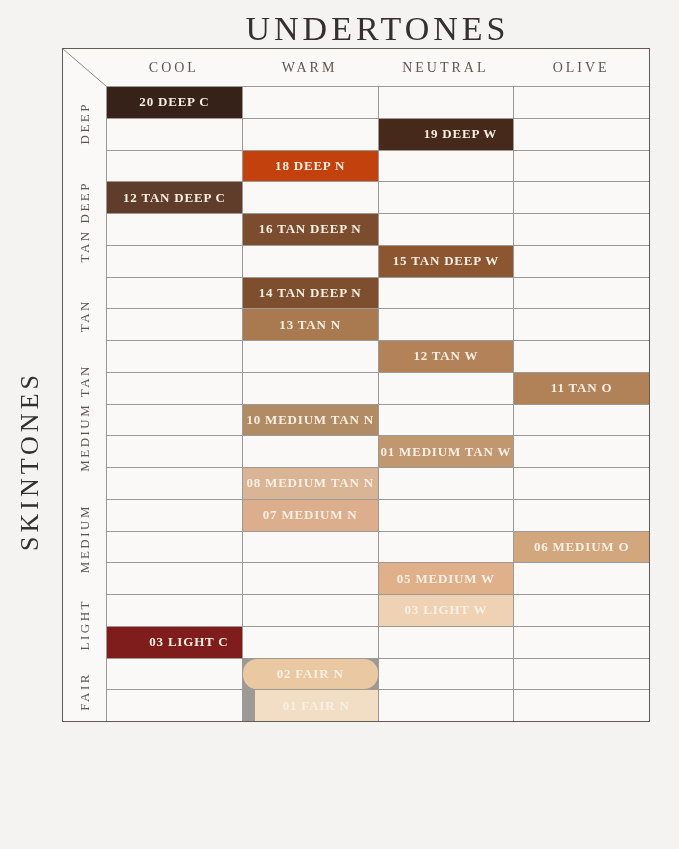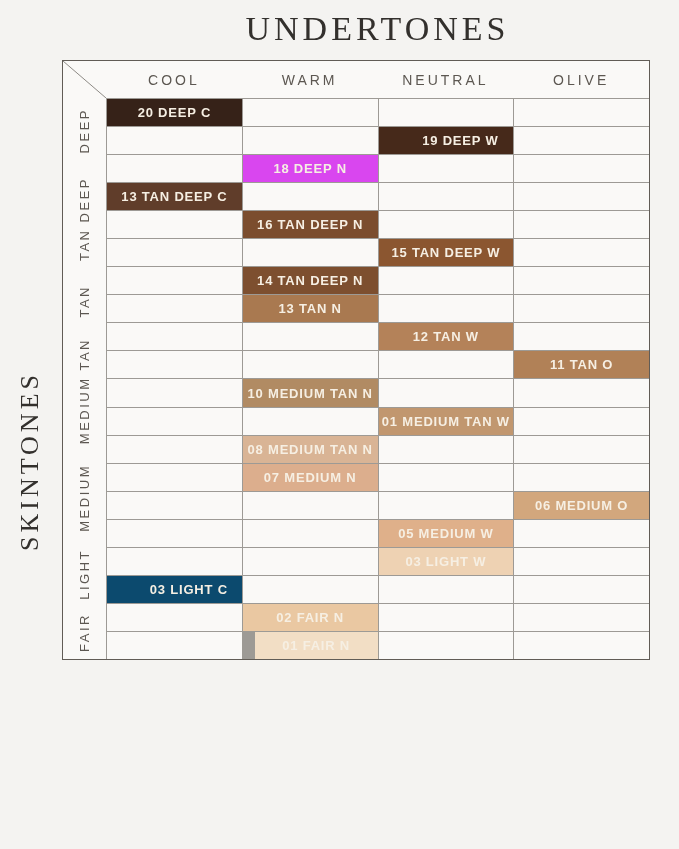--- a/index.html
+++ b/index.html
@@ -51,25 +51,26 @@
     font-family: "Liberation Serif", serif;
     font-size: 26px;
     letter-spacing: 4px;
     color: var(--heading-text);
     white-space: nowrap;
   }
 
   .frame {
     position: absolute;
     left: 62px;
-    top: 60px;
+    top: 48px;
     width: 588px;
-    height: 600px;
+    height: 674px;
     border: 1px solid var(--frame-border);
     background: var(--cell-bg);
+    font-family: Liberation Serif, serif;
   }
 
   .corner-svg {
     position: absolute;
     left: 0;
     top: 0;
     width: 43px;
     height: 37px;
     display: block;
   }
@@ -199,27 +200,27 @@
         <div class="cell"></div>
         <div class="cell"></div>
         <div class="cell"></div>
         <div class="cell"></div>
         <div class="cell"></div>
         <div class="cell" style="background: rgb(70, 41, 26); padding-left: 29px;">
           <span class="shade-label">19 DEEP W</span>
         </div>
         <div class="cell"></div>
         <div class="cell"></div>
-        <div class="cell" style="background: #d946ef;">
+        <div class="cell" style="background: #c2410c;">
           <span class="shade-label">18 DEEP N</span>
         </div>
         <div class="cell"></div>
         <div class="cell"></div>
         <div class="cell" style="background: rgb(96, 61, 42);">
-          <span class="shade-label">13 TAN DEEP C</span>
+          <span class="shade-label">12 TAN DEEP C</span>
         </div>
         <div class="cell"></div>
         <div class="cell"></div>
         <div class="cell"></div>
         <div class="cell"></div>
         <div class="cell" style="background: rgb(123, 77, 46);">
           <span class="shade-label">16 TAN DEEP N</span>
         </div>
         <div class="cell"></div>
         <div class="cell"></div>
@@ -288,28 +289,28 @@
         <div class="cell" style="background: rgb(223, 176, 138);">
           <span class="shade-label">05 MEDIUM W</span>
         </div>
         <div class="cell"></div>
         <div class="cell"></div>
         <div class="cell"></div>
         <div class="cell" style="background: rgb(238, 210, 179);">
           <span class="shade-label">03 LIGHT W</span>
         </div>
         <div class="cell"></div>
-        <div class="cell" style="background: #0c4a6e; padding-left: 29px;">
+        <div class="cell" style="background: #7f1d1d; padding-left: 29px;">
           <span class="shade-label">03 LIGHT C</span>
         </div>
         <div class="cell"></div>
         <div class="cell"></div>
         <div class="cell"></div>
         <div class="cell"></div>
-        <div class="cell" style="background: rgb(234, 200, 162);">
+        <div class="cell" style="background: rgb(234, 200, 162); border-radius: 14px;">
           <span class="shade-label">02 FAIR N</span>
         </div>
         <div class="cell"></div>
         <div class="cell"></div>
         <div class="cell"></div>
         <div class="cell" style="background: rgb(242, 222, 197); margin-left: 12px;">
           <span class="shade-label">01 FAIR N</span>
         </div>
         <div class="cell"></div>
         <div class="cell"></div>

